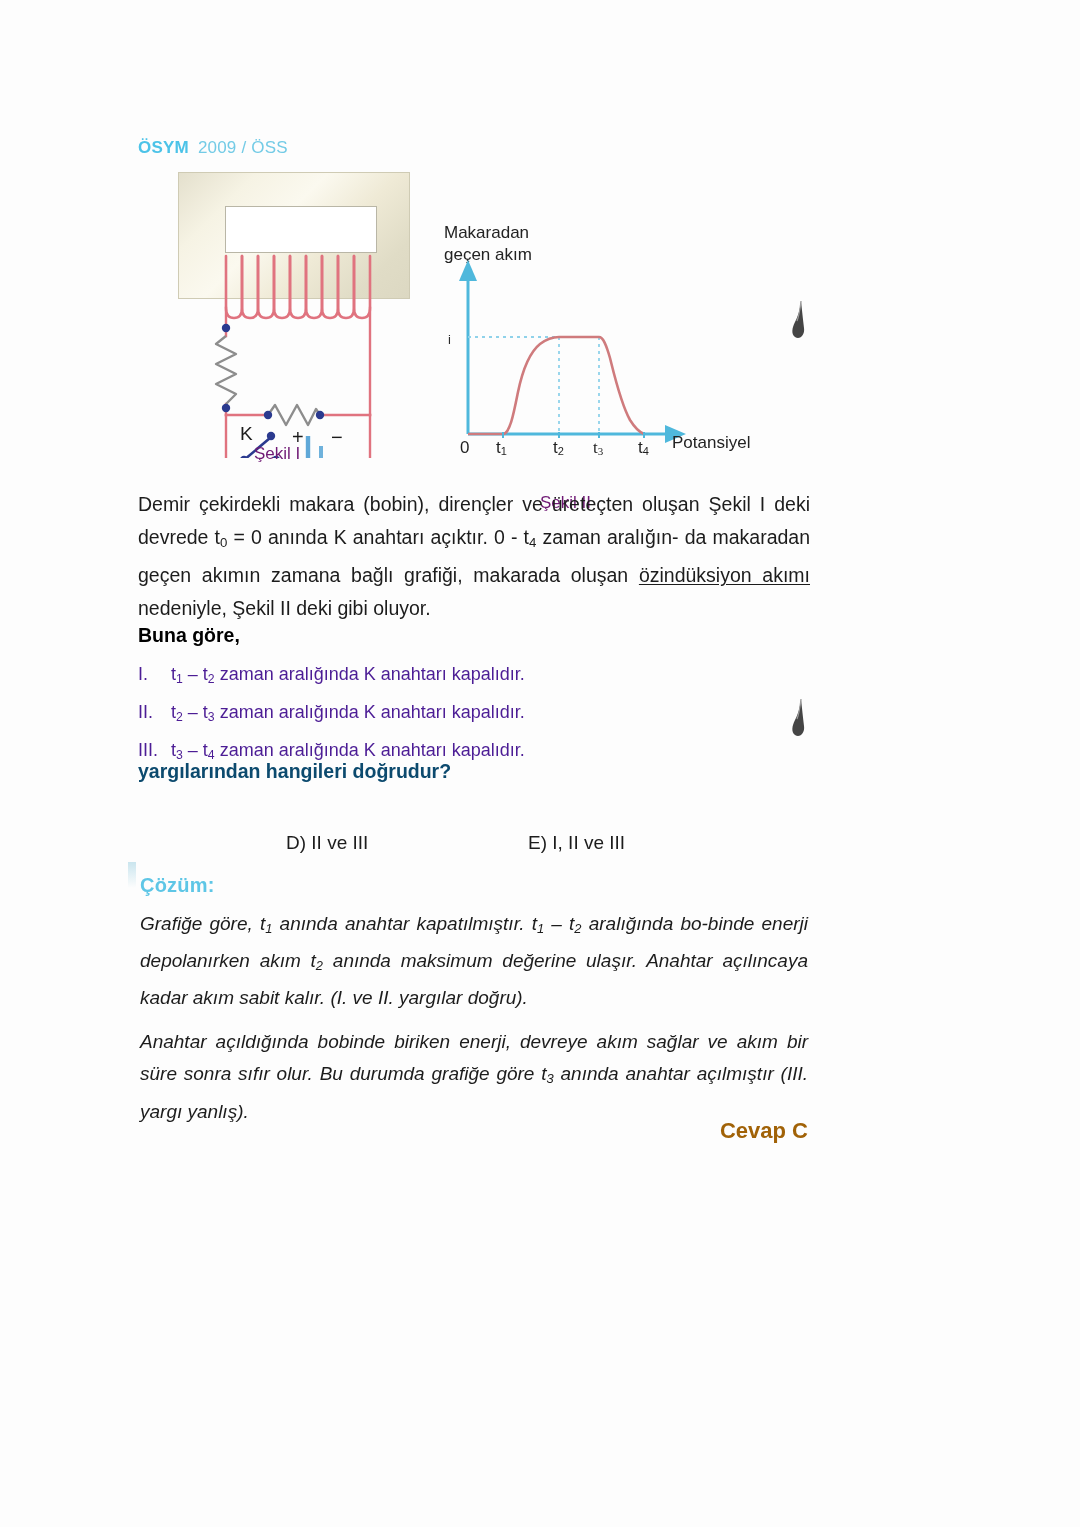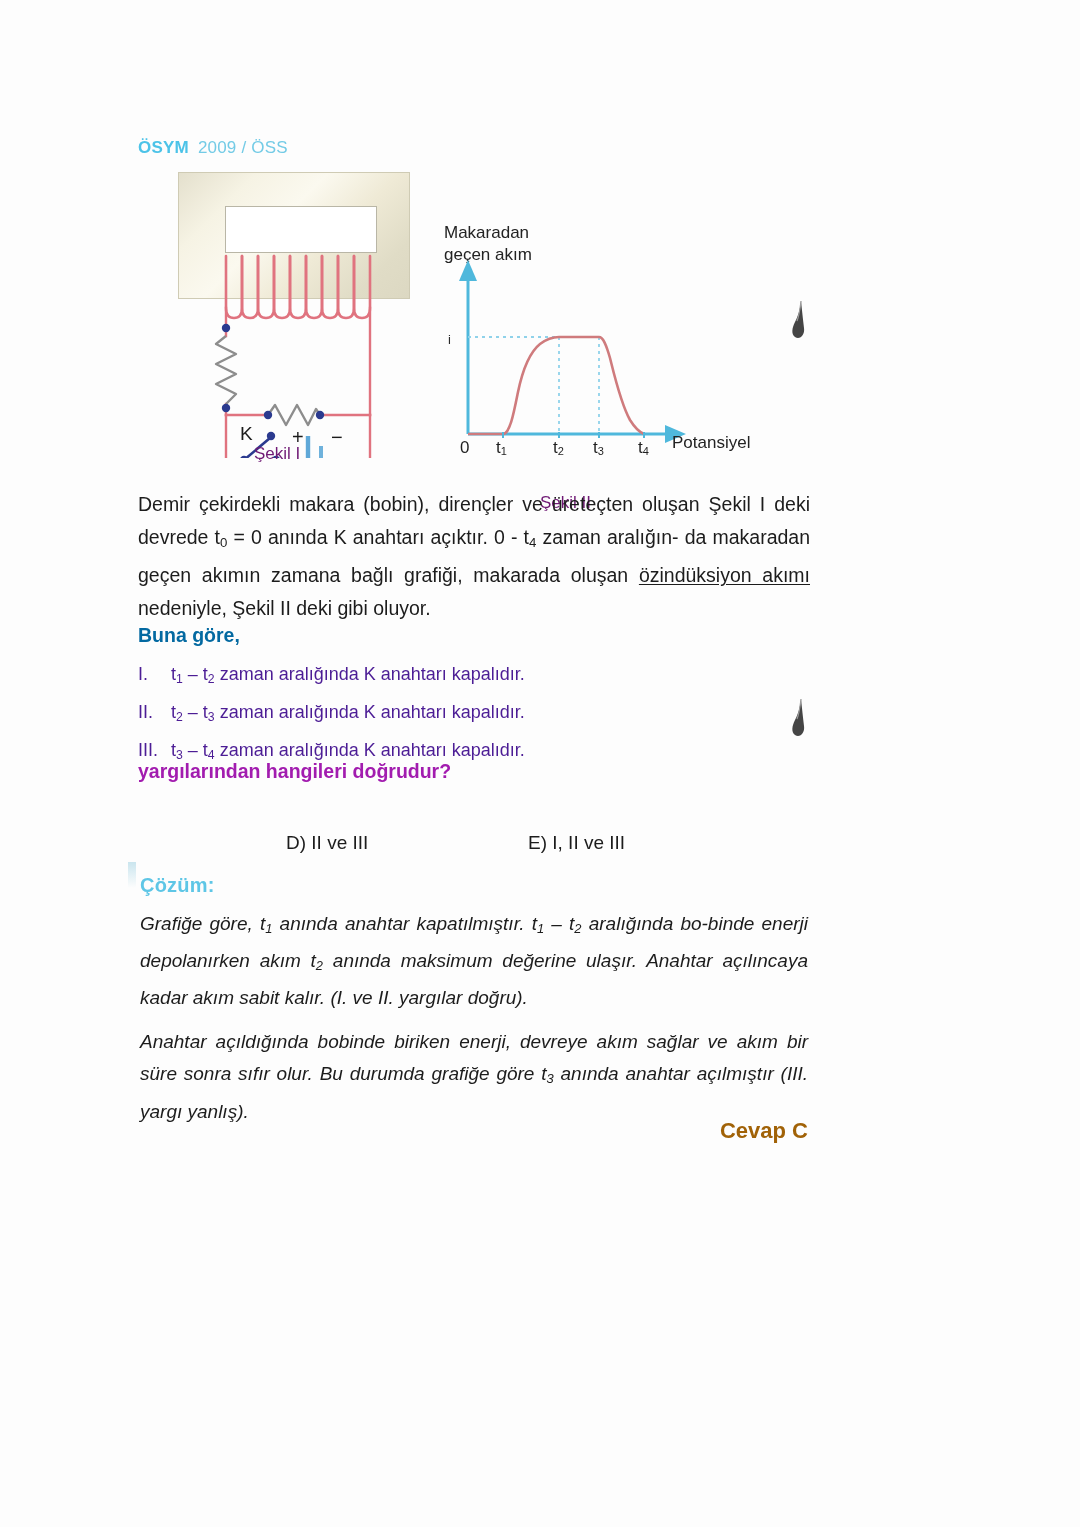--- a/index.html
+++ b/index.html
@@ -155,42 +155,42 @@
   .u { text-decoration: underline; text-underline-offset: 2px; }
 
   sub { font-size: 0.68em; vertical-align: -0.25em; }
 
   .lead-bold {
     position: absolute;
     left: 138px;
     top: 624px;
     font-size: 19.5px;
     font-weight: bold;
-    color: #0369a1;
+    color: #000000;
   }
 
   .statements {
     position: absolute;
     left: 138px;
     top: 658px;
     width: 660px;
     font-size: 18px;
     line-height: 33px;
     color: #4c1d95;
   }
   .statements .st { white-space: nowrap; }
   .statements .num { display: inline-block; min-width: 28px; }
 
   .question-bold {
     position: absolute;
     left: 138px;
     top: 760px;
     font-size: 19.5px;
     font-weight: bold;
-    color: #a21caf;
+    color: #0c4a6e;
   }
 
   .choices-row-1 {
     position: absolute;
     left: 138px;
     top: 798px;
     width: 672px;
     height: 28px;
     font-size: 19px;
     color: #1c1c1c;
@@ -387,21 +387,21 @@
         </g>
       </svg>
 
       <div class="i-lbl">i</div>
 
       <div class="axis-title x-title">Potansiyel</div>
 
       <div class="tick-lbl" style="left:20px; top:222px;">0</div>
       <div class="tick-lbl" style="left:56px; top:222px;">t<sub>1</sub></div>
       <div class="tick-lbl" style="left:113px; top:222px;">t<sub>2</sub></div>
-      <div class="tick-lbl" style="left:153px; top:222px;">t<sub>3</sub></div>
+      <div class="tick-lbl" style="left:153px; top:222px;font-family:Liberation Serif, serif;">t<sub>3</sub></div>
       <div class="tick-lbl" style="left:198px; top:222px;">t<sub>4</sub></div>
 
       <div class="fig-caption cap-2">Şekil II</div>
     </div>
   </div>
 
   <div class="body-text">
     <p>Demir çekirdekli makara (bobin), dirençler ve üreteçten oluşan Şekil I
     deki devrede t<sub>0</sub> = 0 anında K anahtarı açıktır. 0 - t<sub>4</sub> zaman aralığın‑
     da makaradan geçen akımın zamana bağlı grafiği, makarada oluşan

